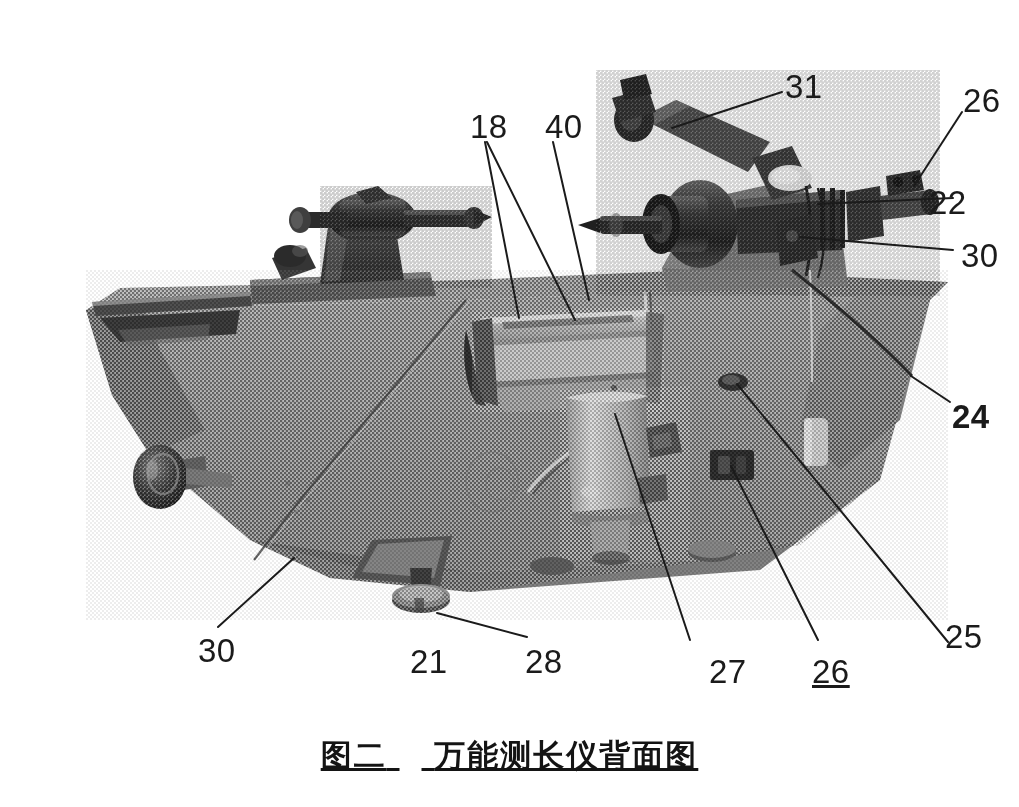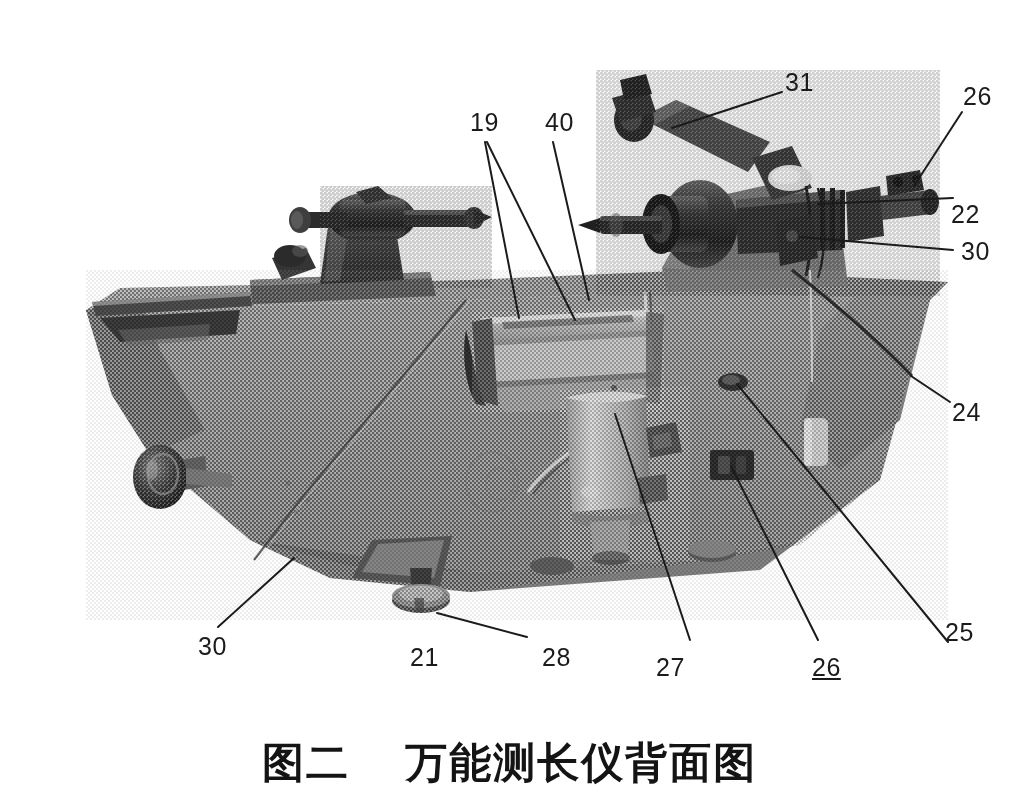--- a/index.html
+++ b/index.html
@@ -14,39 +14,40 @@
   #figure-root{position:absolute;left:0;top:0;width:1019px;height:807px;}
 
   
   .photo-plate{position:absolute;left:0;top:0;width:1019px;height:700px;}
   .photo-svg{position:absolute;left:0;top:0;}
 
   
   .callout{
     position:absolute;
     font-family:"Liberation Sans","DejaVu Sans",sans-serif;
-    font-size:25px;
+    font-size:33px;
     font-weight:400;
     letter-spacing:0.5px;
     color:#1b1b1b;
     line-height:1;
     white-space:nowrap;
     user-select:none;
   }
 
   
   .caption{
     position:absolute;
     left:0;top:735px;width:1019px;
     text-align:center;
     font-family:"DejaVu Sans","Liberation Sans",sans-serif;
-    font-size:42px;
+    font-size:31px;
     font-weight:700;
     letter-spacing:2px;
     color:#141414;
+    text-decoration:underline;
   }
   .caption .gap{display:inline-block;width:22px;}
 </style>
 </head>
 <body>
 
 <div id="figure-root">
 
   <div class="photo-plate">
     <svg class="photo-svg" width="1019" height="700" viewBox="0 0 1019 700">
@@ -347,30 +348,30 @@
           <line x1="818" y1="640" x2="731" y2="466"></line>
           <line x1="690" y1="640" x2="615" y2="414"></line>
           <line x1="527" y1="637" x2="437" y2="613"></line>
           <line x1="218" y1="627" x2="294" y2="558"></line>
           <line x1="782" y1="92" x2="672" y2="128"></line>
         </g>
     </svg>
   </div>
 
   <div id="callout-layer">
-      <div class="callout" style="left: 470px; top: 110px;">19</div>
+      <div class="callout" style="left: 470px; top: 110px;">18</div>
       <div class="callout" style="left: 545px; top: 110px;">40</div>
       <div class="callout" style="left: 963px; top: 84px;">26</div>
-      <div class="callout" style="left: 951px; top: 186px; margin-top: 16px;">22</div>
+      <div class="callout" style="left: 929px; top: 186px;">22</div>
       <div class="callout" style="left: 961px; top: 239px;">30</div>
-      <div class="callout" style="left: 952px; top: 400px;">24</div>
+      <div class="callout" style="left: 952px; top: 400px; font-weight: bold;">24</div>
       <div class="callout" style="left: 945px; top: 620px;">25</div>
       <div class="callout" style="left: 812px; top: 655px; text-decoration: underline;">26</div>
-      <div class="callout" style="left: 656px; top: 655px;">27</div>
-      <div class="callout" style="left: 542px; top: 645px;">28</div>
+      <div class="callout" style="left: 709px; top: 655px;">27</div>
+      <div class="callout" style="left: 525px; top: 645px;">28</div>
       <div class="callout" style="left: 410px; top: 645px;">21</div>
       <div class="callout" style="left: 198px; top: 634px;">30</div>
       <div class="callout" style="left: 785px; top: 70px;">31</div>
     </div>
 
   <div class="caption">
     <span>图二</span>
     <span class="gap"></span>
     <span>万能测长仪背面图</span>
   </div>

